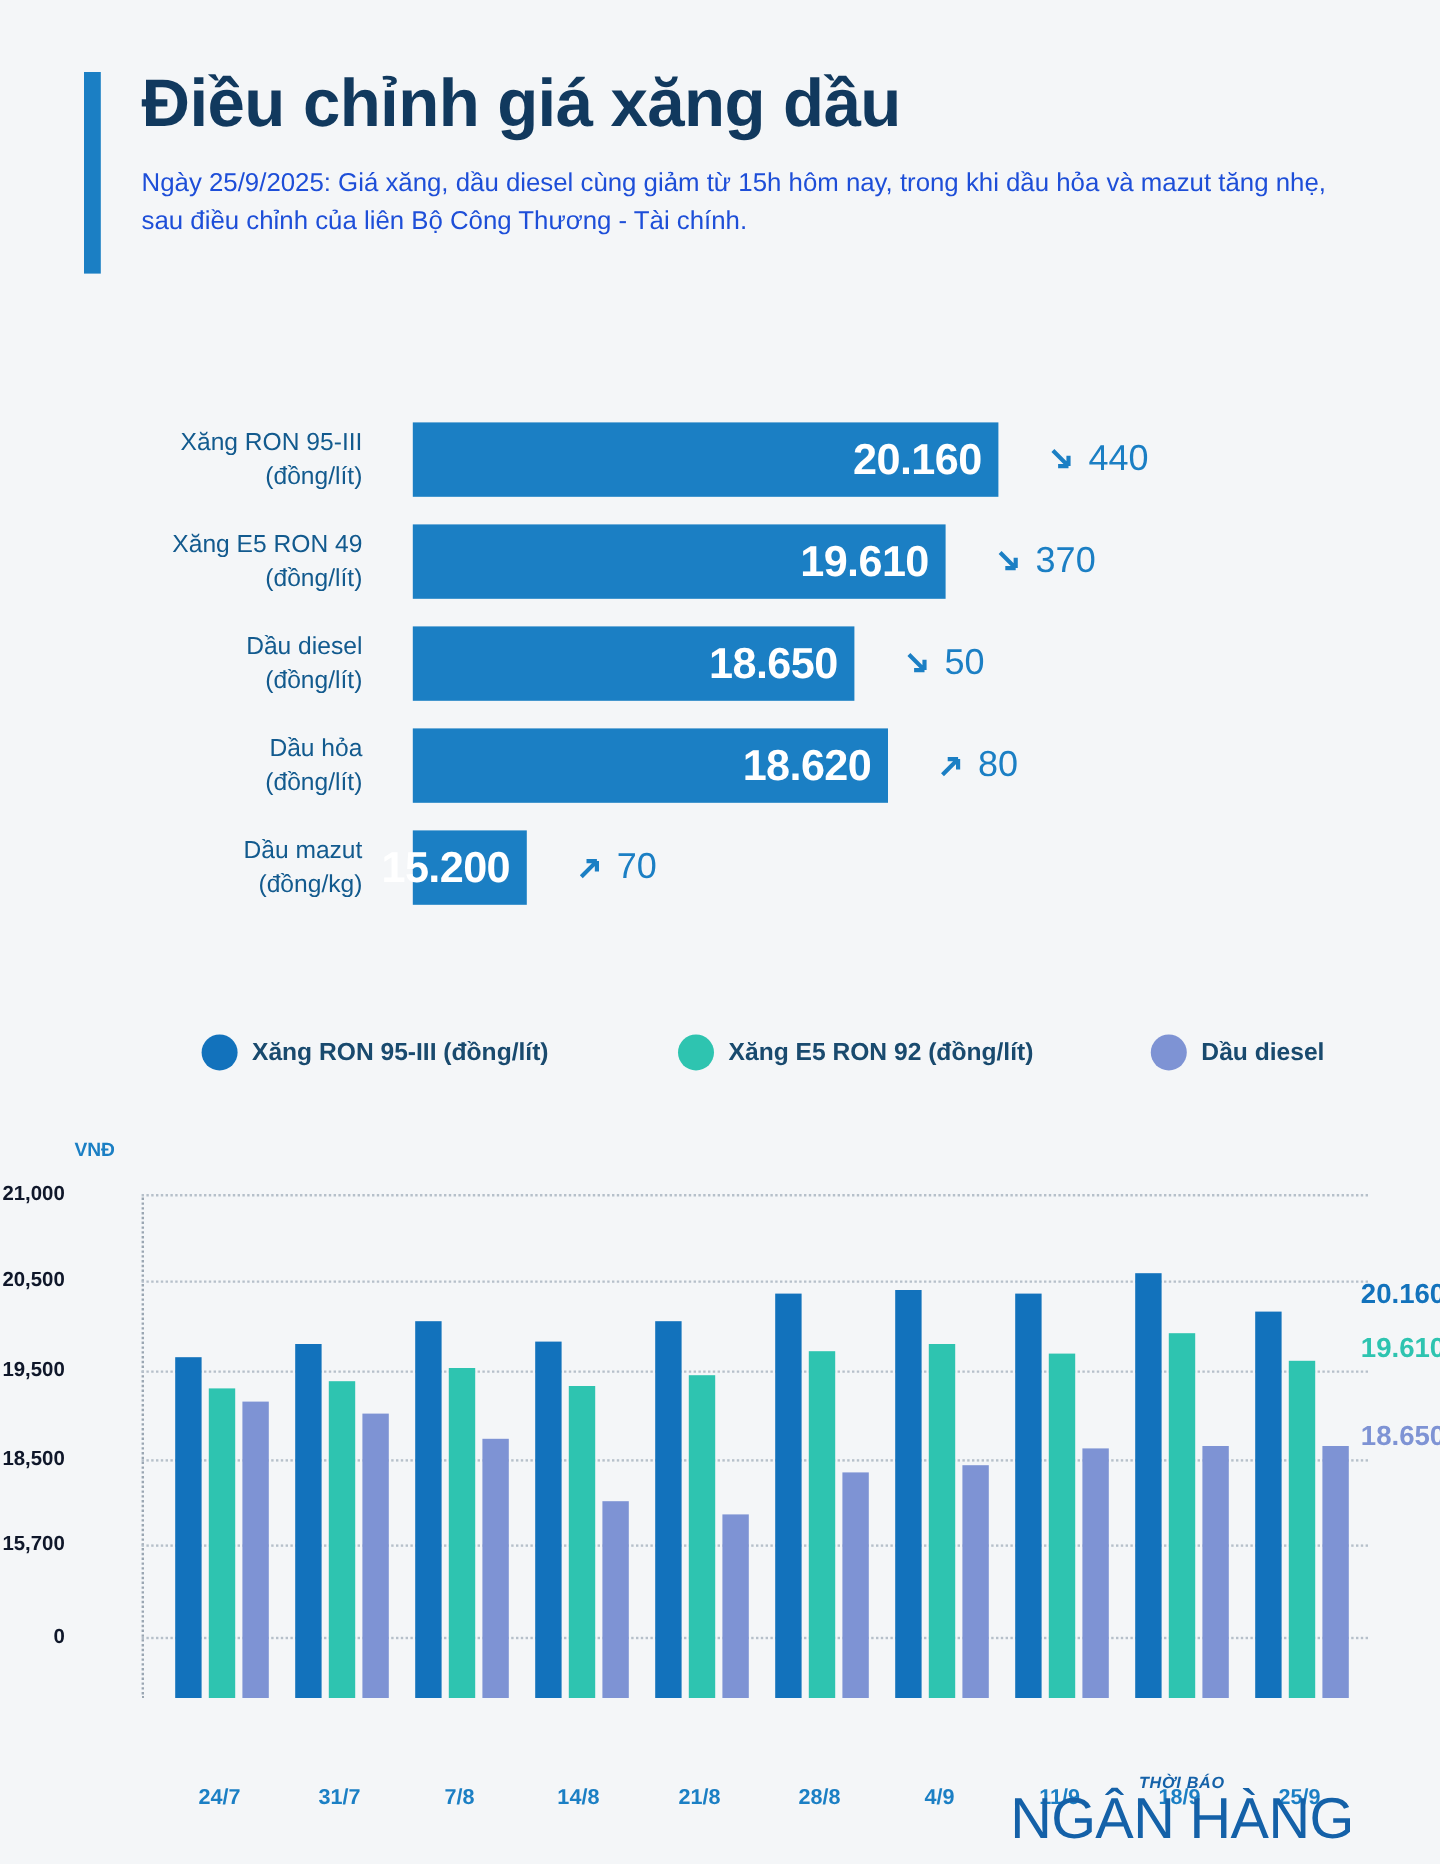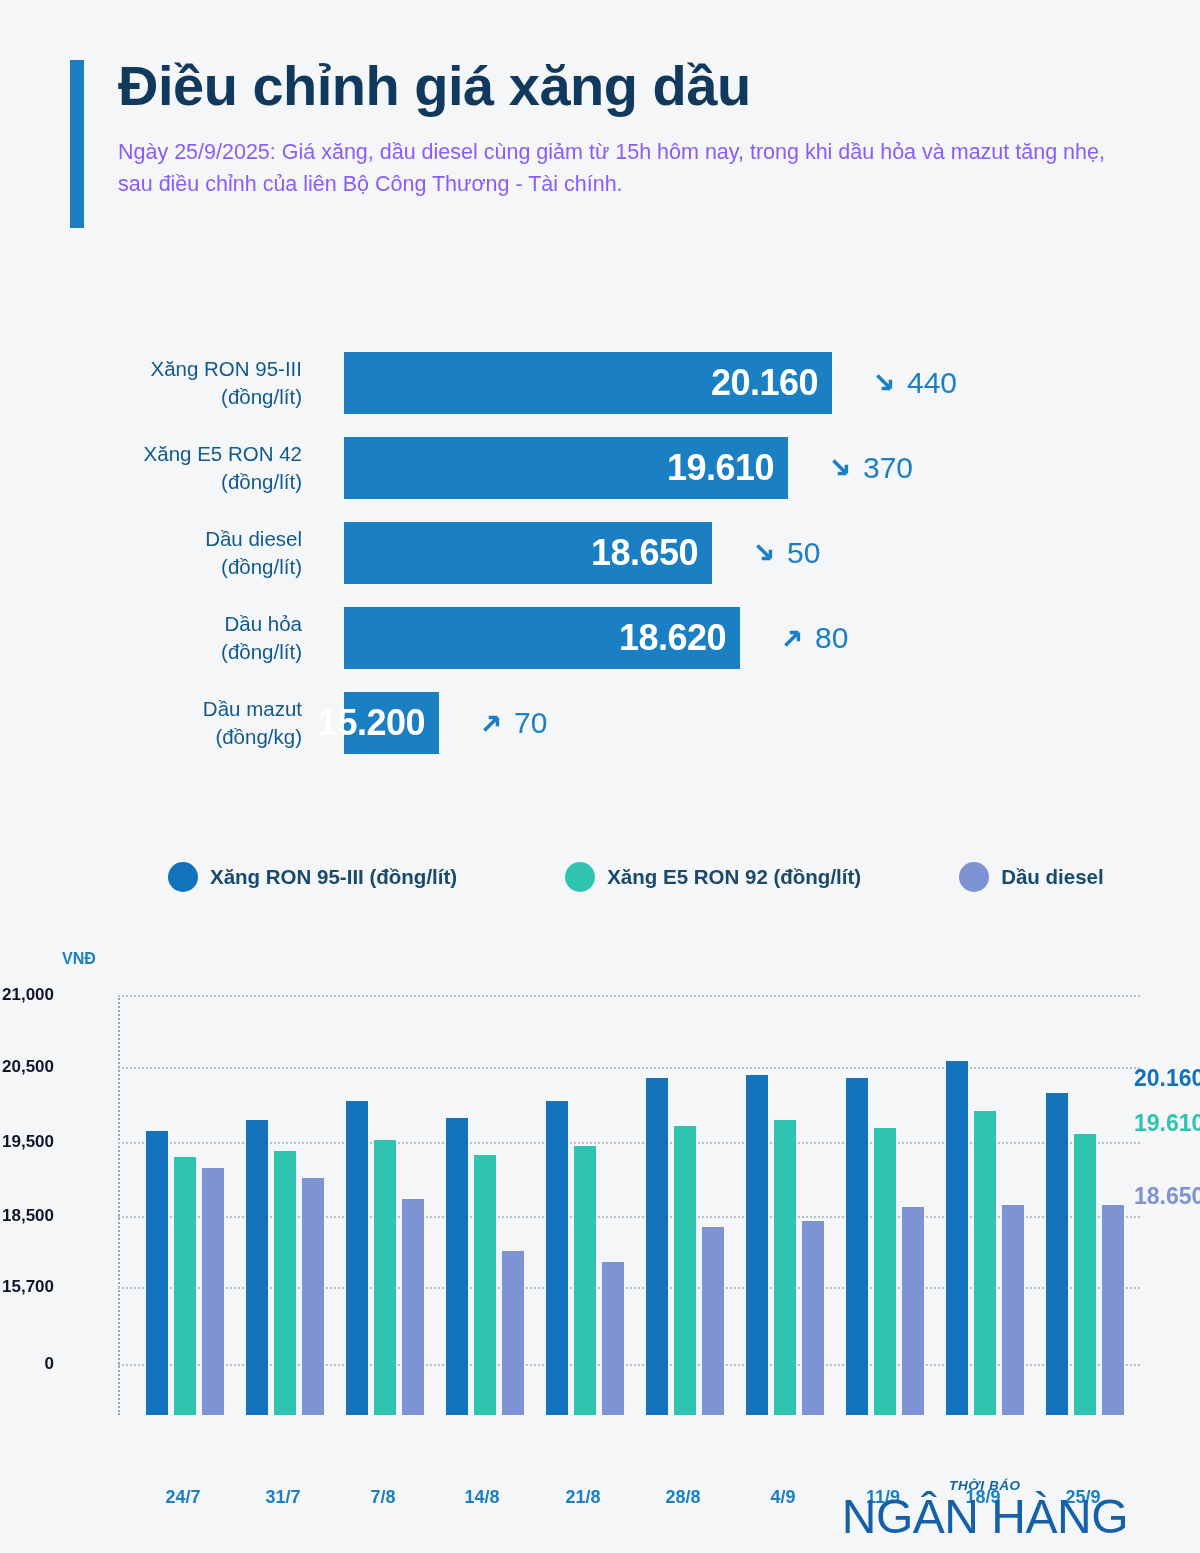--- a/index.html
+++ b/index.html
@@ -18,21 +18,21 @@
     width: 14px; height: 168px; background: #1b7fc4;
   }
   .title {
     margin-left: 48px;
     font-size: 56px; font-weight: bold; color: #11395e;
     letter-spacing: -0.5px; line-height: 1.12;
     white-space: nowrap;
   }
   .subtitle {
     margin-left: 48px; margin-top: 18px;
-    font-size: 21.5px; color: #8b5cf6; line-height: 1.52;
+    font-size: 21.5px; color: #1d4ed8; line-height: 1.52;
     max-width: 1020px;
   }
 
   
   .hbars { position: absolute; left: 0; top: 340px; width: 1200px; }
   .hrow { position: relative; height: 85px; display: flex; align-items: center; gap: 24px; }
   .hrow-label {
     width: 320px; text-align: right; padding-right: 18px;
     color: #125a8e; font-size: 20.5px; line-height: 1.32;
   }
@@ -127,21 +127,21 @@
           <span class="hbar-value">20.160</span>
         </div>
         <div class="hdelta">
           <svg class="arrow-ic" viewBox="0 0 24 24">
             <path d="M5 5 L17 17 M17 17 L17 9 M17 17 L9 17" stroke="#1b7fc4" stroke-width="3.2" fill="none" stroke-linecap="butt"></path>
           </svg>
           <span class="hdelta-num">440</span>
         </div>
       </div>
       <div class="hrow">
-        <div class="hrow-label"><span>Xăng E5 RON 42</span><span class="unit">(đồng/lít)</span></div>
+        <div class="hrow-label"><span>Xăng E5 RON 49</span><span class="unit">(đồng/lít)</span></div>
         <div class="hbar" style="width: 444px; background: rgb(27, 127, 196);">
           <span class="hbar-value">19.610</span>
         </div>
         <div class="hdelta">
           <svg class="arrow-ic" viewBox="0 0 24 24">
             <path d="M5 5 L17 17 M17 17 L17 9 M17 17 L9 17" stroke="#1b7fc4" stroke-width="3.2" fill="none" stroke-linecap="butt"></path>
           </svg>
           <span class="hdelta-num">370</span>
         </div>
       </div>

